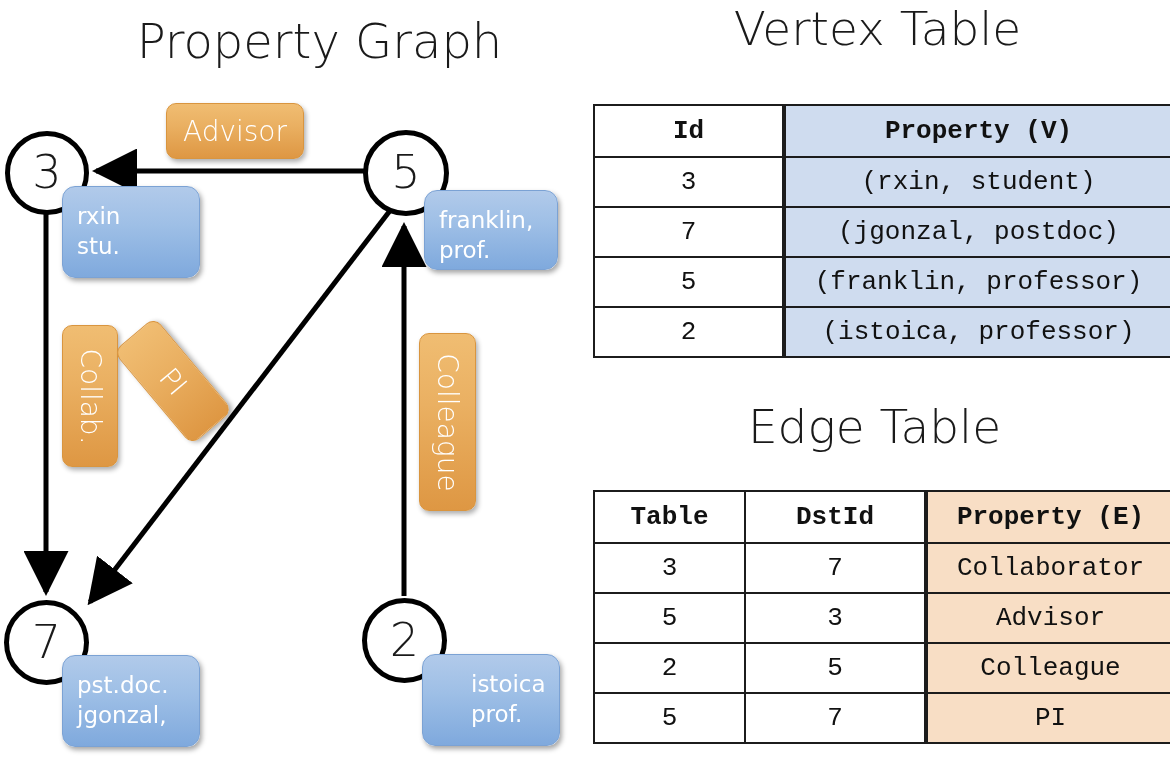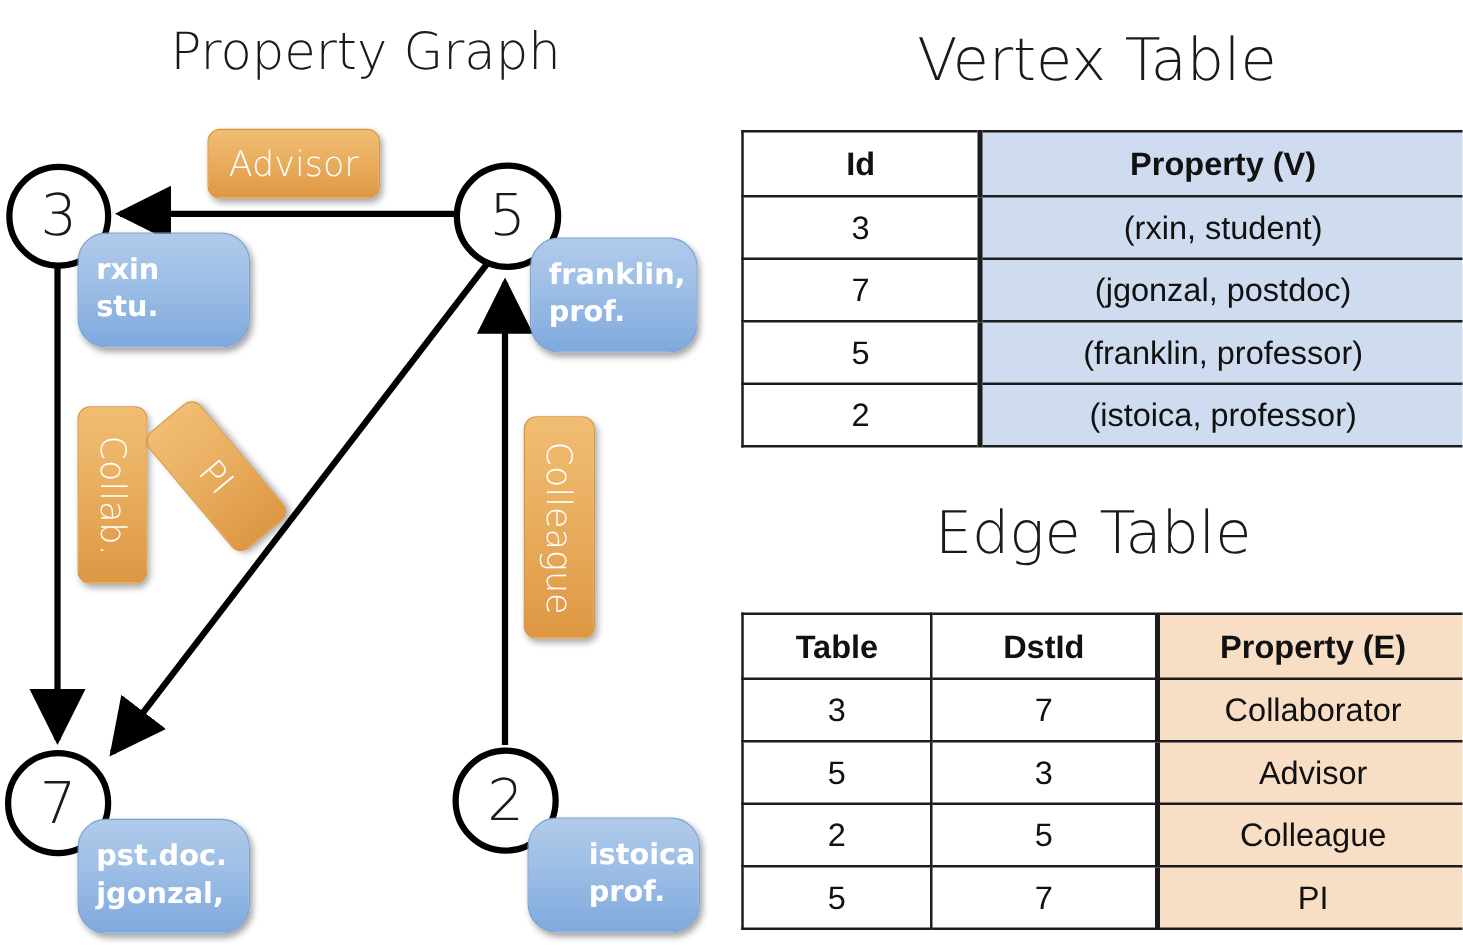--- a/index.html
+++ b/index.html
@@ -10,22 +10,22 @@
   }
   .stage{position:absolute;left:0;top:0;width:1170px;height:760px;}
 
   
   .title{
     position:absolute;text-align:center;
     font-family:"DejaVu Sans","Liberation Sans",sans-serif;
     font-weight:300;color:#1a1a1a;white-space:nowrap;
     letter-spacing:0px;
   }
-  #title-property-graph{left:0;top:12px;width:585px;font-size:41px;line-height:58px;}
-  #title-vertex-table{left:585px;top:20px;width:585px;font-size:47px;line-height:58px;}
+  #title-property-graph{left:0;top:12px;width:585px;font-size:48px;line-height:58px;padding-left:27px;}
+  #title-vertex-table{left:585px;top:0;width:585px;font-size:47px;line-height:58px;}
   #title-edge-table{left:582px;top:398px;width:585px;font-size:47px;line-height:58px;}
 
   
   #graph-svg{position:absolute;left:0;top:0;width:585px;height:760px;}
 
   
   .node{
     position:absolute;border:5px solid #000;border-radius:50%;
     background:#fff;box-sizing:border-box;
     display:flex;align-items:center;justify-content:center;
@@ -35,31 +35,31 @@
     font-weight:300;font-size:46px;color:#1a1a1a;line-height:1;
     transform:translateY(-1px);
   }
   #node-3{left:5px;top:131px;width:84px;height:84px;}
   #node-5{left:363px;top:130px;width:86px;height:86px;}
   #node-7{left:4px;top:600px;width:85px;height:85px;}
   #node-2{left:362px;top:598px;width:85px;height:85px;}
 
   
   .prop-box{
-    position:absolute;border-radius:23px;box-sizing:border-box;
+    position:absolute;border-radius:13px;box-sizing:border-box;
     background:linear-gradient(180deg,#b1caea 0%,#9ebfe6 42%,#7fa9dd 100%);
     border:1px solid #7ba2d4;
     box-shadow:2px 3px 5px rgba(0,0,0,.35);
     color:#ffffff;
     font-family:"DejaVu Sans","Liberation Sans",sans-serif;
-    font-weight:700;font-size:23px;line-height:30px;
+    font-weight:400;font-size:23px;line-height:30px;
     padding:14px 0 0 14px;
   }
   #prop-rxin{left:62px;top:186px;width:138px;height:92px;}
-  #prop-franklin{left:424px;top:190px;width:134px;height:92px;}
+  #prop-franklin{left:424px;top:190px;width:134px;height:80px;}
   #prop-jgonzal{left:62px;top:655px;width:138px;height:92px;}
   #prop-istoica{left:422px;top:654px;width:138px;height:92px;padding-left:48px;}
   .prop-box .line{display:block;white-space:nowrap;}
 
   
   .edge-label{
     position:absolute;box-sizing:border-box;border-radius:10px;
     background:linear-gradient(180deg,#f0bd72 0%,#eab062 40%,#de9743 100%);
     border:1px solid #d9953f;
     box-shadow:2px 3px 5px rgba(0,0,0,.32);
@@ -78,21 +78,21 @@
   }
   .vert-text{
     transform:rotate(90deg);transform-origin:50% 50%;
     display:block;white-space:nowrap;
   }
 
   
   .tbl{position:absolute;border-collapse:collapse;table-layout:fixed;}
   .tbl td,.tbl th{
     border:2px solid #1c1c1c;
-    font-family:Liberation Sans, sans-serif;
+    font-family:Liberation Mono, monospace;
     font-weight:300;font-size:26px;color:#111;
     text-align:center;padding:0;height:48px;vertical-align:middle;
   }
   .tbl th{font-weight:700;font-size:26px;height:50px;}
   .sep{border-left-width:4px !important;}
   .blue-cell{background:#cfdcef;}
   .orange-cell{background:#f8dec5;}
 
   #vertex-table{left:593px;top:104px;width:572px;}
   #vertex-table .c-id{width:187px;}

